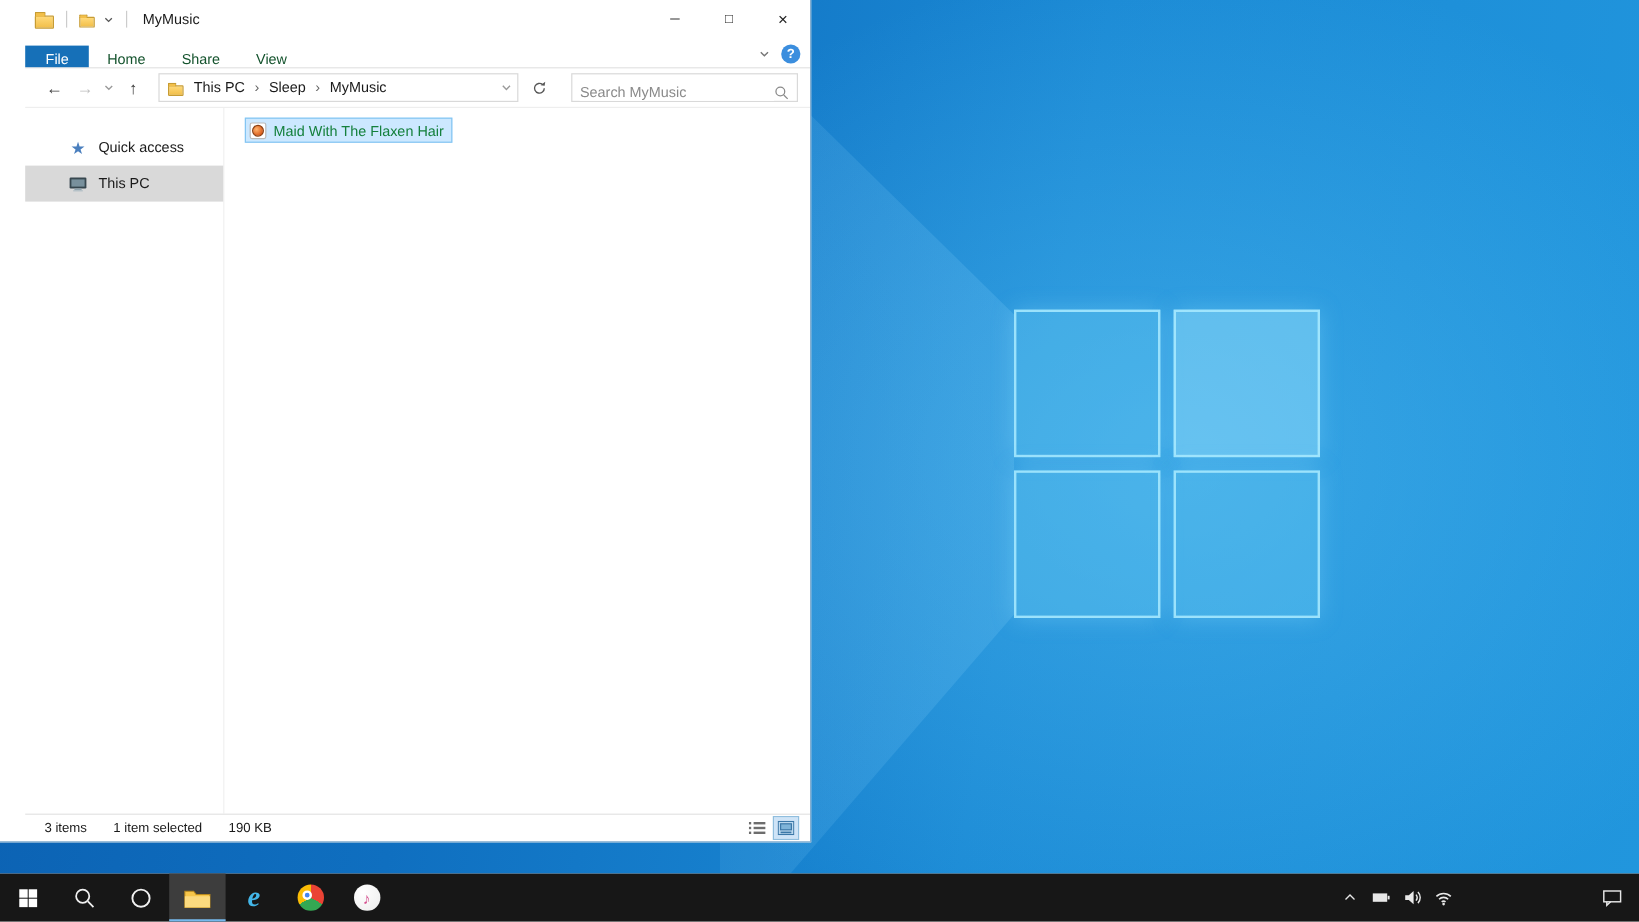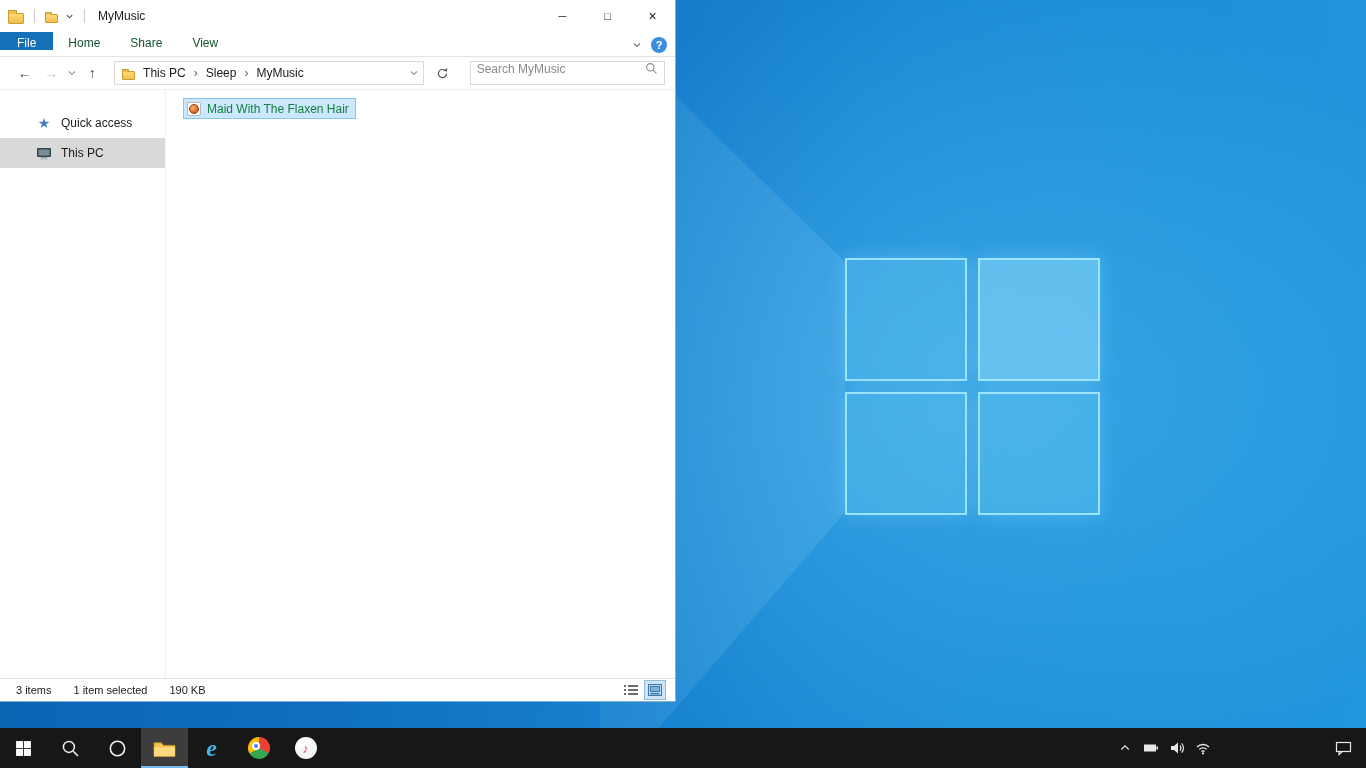--- a/index.html
+++ b/index.html
@@ -21,59 +21,59 @@
     clip-path:polygon(1100px 262px, 1366px 200px, 1366px 575px, 1100px 512px); }
   .win-logo { position:absolute; left:845px; top:258px; width:255px; height:257px;
     display:grid; grid-template-columns:1fr 1fr; grid-template-rows:1fr 1fr; gap:11px; }
   .pane { background:rgba(120,215,250,0.30); border:2px solid rgba(170,235,255,0.85);
     box-shadow:0 0 18px rgba(140,220,255,0.35); }
   .pane.tr { background:rgba(160,230,255,0.45); }
 
   
   .window { position:absolute; left:0; top:0; width:676px; height:702px;
     background:#fff; border:1px solid #86aecf; border-left:none; border-top:none;
-    display:flex; flex-direction:column; }
+    display:flex; flex-direction:column;padding-left:21px; }
 
   .titlebar { height:32px; display:flex; align-items:center; padding-left:8px; flex:none; }
   .qat { display:flex; align-items:center; gap:7px; }
   .qat-sep { width:1px; height:14px; background:#ccc; margin:0 3px; }
   .title-text { margin-left:10px; color:#1a1a1a; }
   .win-controls { margin-left:auto; display:flex; height:32px; }
   .win-btn { width:45px; height:32px; display:flex; align-items:center; justify-content:center;
     color:#222; font-size:11px; cursor:default; }
 
   .folder-ico { width:16px; height:11px; background:linear-gradient(#ffd978,#f2bf4a);
     border:1px solid #c79c33; border-radius:1px; position:relative; margin-top:4px; }
   .folder-ico::before { content:""; position:absolute; top:-4px; left:-1px; width:7px; height:3px;
     background:#f2bf4a; border:1px solid #c79c33; border-bottom:none; border-radius:1px 1px 0 0; }
   .folder-ico.small { width:13px; height:9px; }
   .folder-ico.small::before { width:5px; height:2px; top:-3px; }
 
-  .ribbon-tabs { height:25px; display:flex; align-items:flex-start; border-bottom:1px solid #e3e3e3;
+  .ribbon-tabs { height:25px; display:flex; align-items:flex-end; border-bottom:1px solid #e3e3e3;
     flex:none; position:relative; }
   .tab { padding:4px 15px 0; color:#14532d; cursor:default; }
   .tab.file { background:#1670b8; color:#fff; padding:4px 17px 0; }
   .ribbon-right { position:absolute; right:8px; top:0; height:25px; display:flex; align-items:center; gap:9px; }
   .help-badge { width:16px; height:16px; border-radius:50%; background:#3b8ede; color:#fff;
     font-size:11px; font-weight:bold; display:flex; align-items:center; justify-content:center; }
 
   .navbar { height:33px; display:flex; align-items:center; padding:0 10px 0 14px;
     border-bottom:1px solid #eee; flex:none; gap:5px; }
   .nav-glyph { width:22px; text-align:center; font-size:14px; cursor:default; }
   .nav-back { color:#3c3c3c; }
   .nav-fwd  { color:#c0c0c0; }
   .nav-up   { color:#3c3c3c; }
   .addr-bar { width:318px; height:24px; border:1px solid #d9d9d9; display:flex;
     align-items:center; padding:0 4px 0 7px; gap:6px; margin-left:6px; }
   .crumb { color:#1a1a1a; padding:2px 2px; cursor:default; white-space:nowrap; }
   .crumb-sep { color:#666; font-size:12px; }
   .addr-spacer { flex:1; }
   .refresh-btn { width:26px; height:24px; display:flex; align-items:center; justify-content:center; }
   .search-box { width:200px; height:24px; border:1px solid #d9d9d9; display:flex;
-    align-items:flex-start; padding:0 6px; margin-left:10px; }
+    align-items:flex-end; padding:0 6px; margin-left:10px; }
   .search-box input { flex:1; border:none; outline:none; font:inherit; color:#333; min-width:0; }
   .search-box input::placeholder { color:#8a8a8a; }
 
   .body-row { flex:1; display:flex; min-height:0; }
   .sidebar { width:166px; flex:none; padding-top:18px; border-right:1px solid #f0f0f0; }
   .side-item { height:30px; display:flex; align-items:center; padding-left:36px; gap:9px;
     color:#1a1a1a; cursor:default; }
   .side-item.selected { background:#d9d9d9; }
   .star-glyph { color:#4a7fbe; font-size:14px; line-height:1; width:16px; text-align:center; }
 

